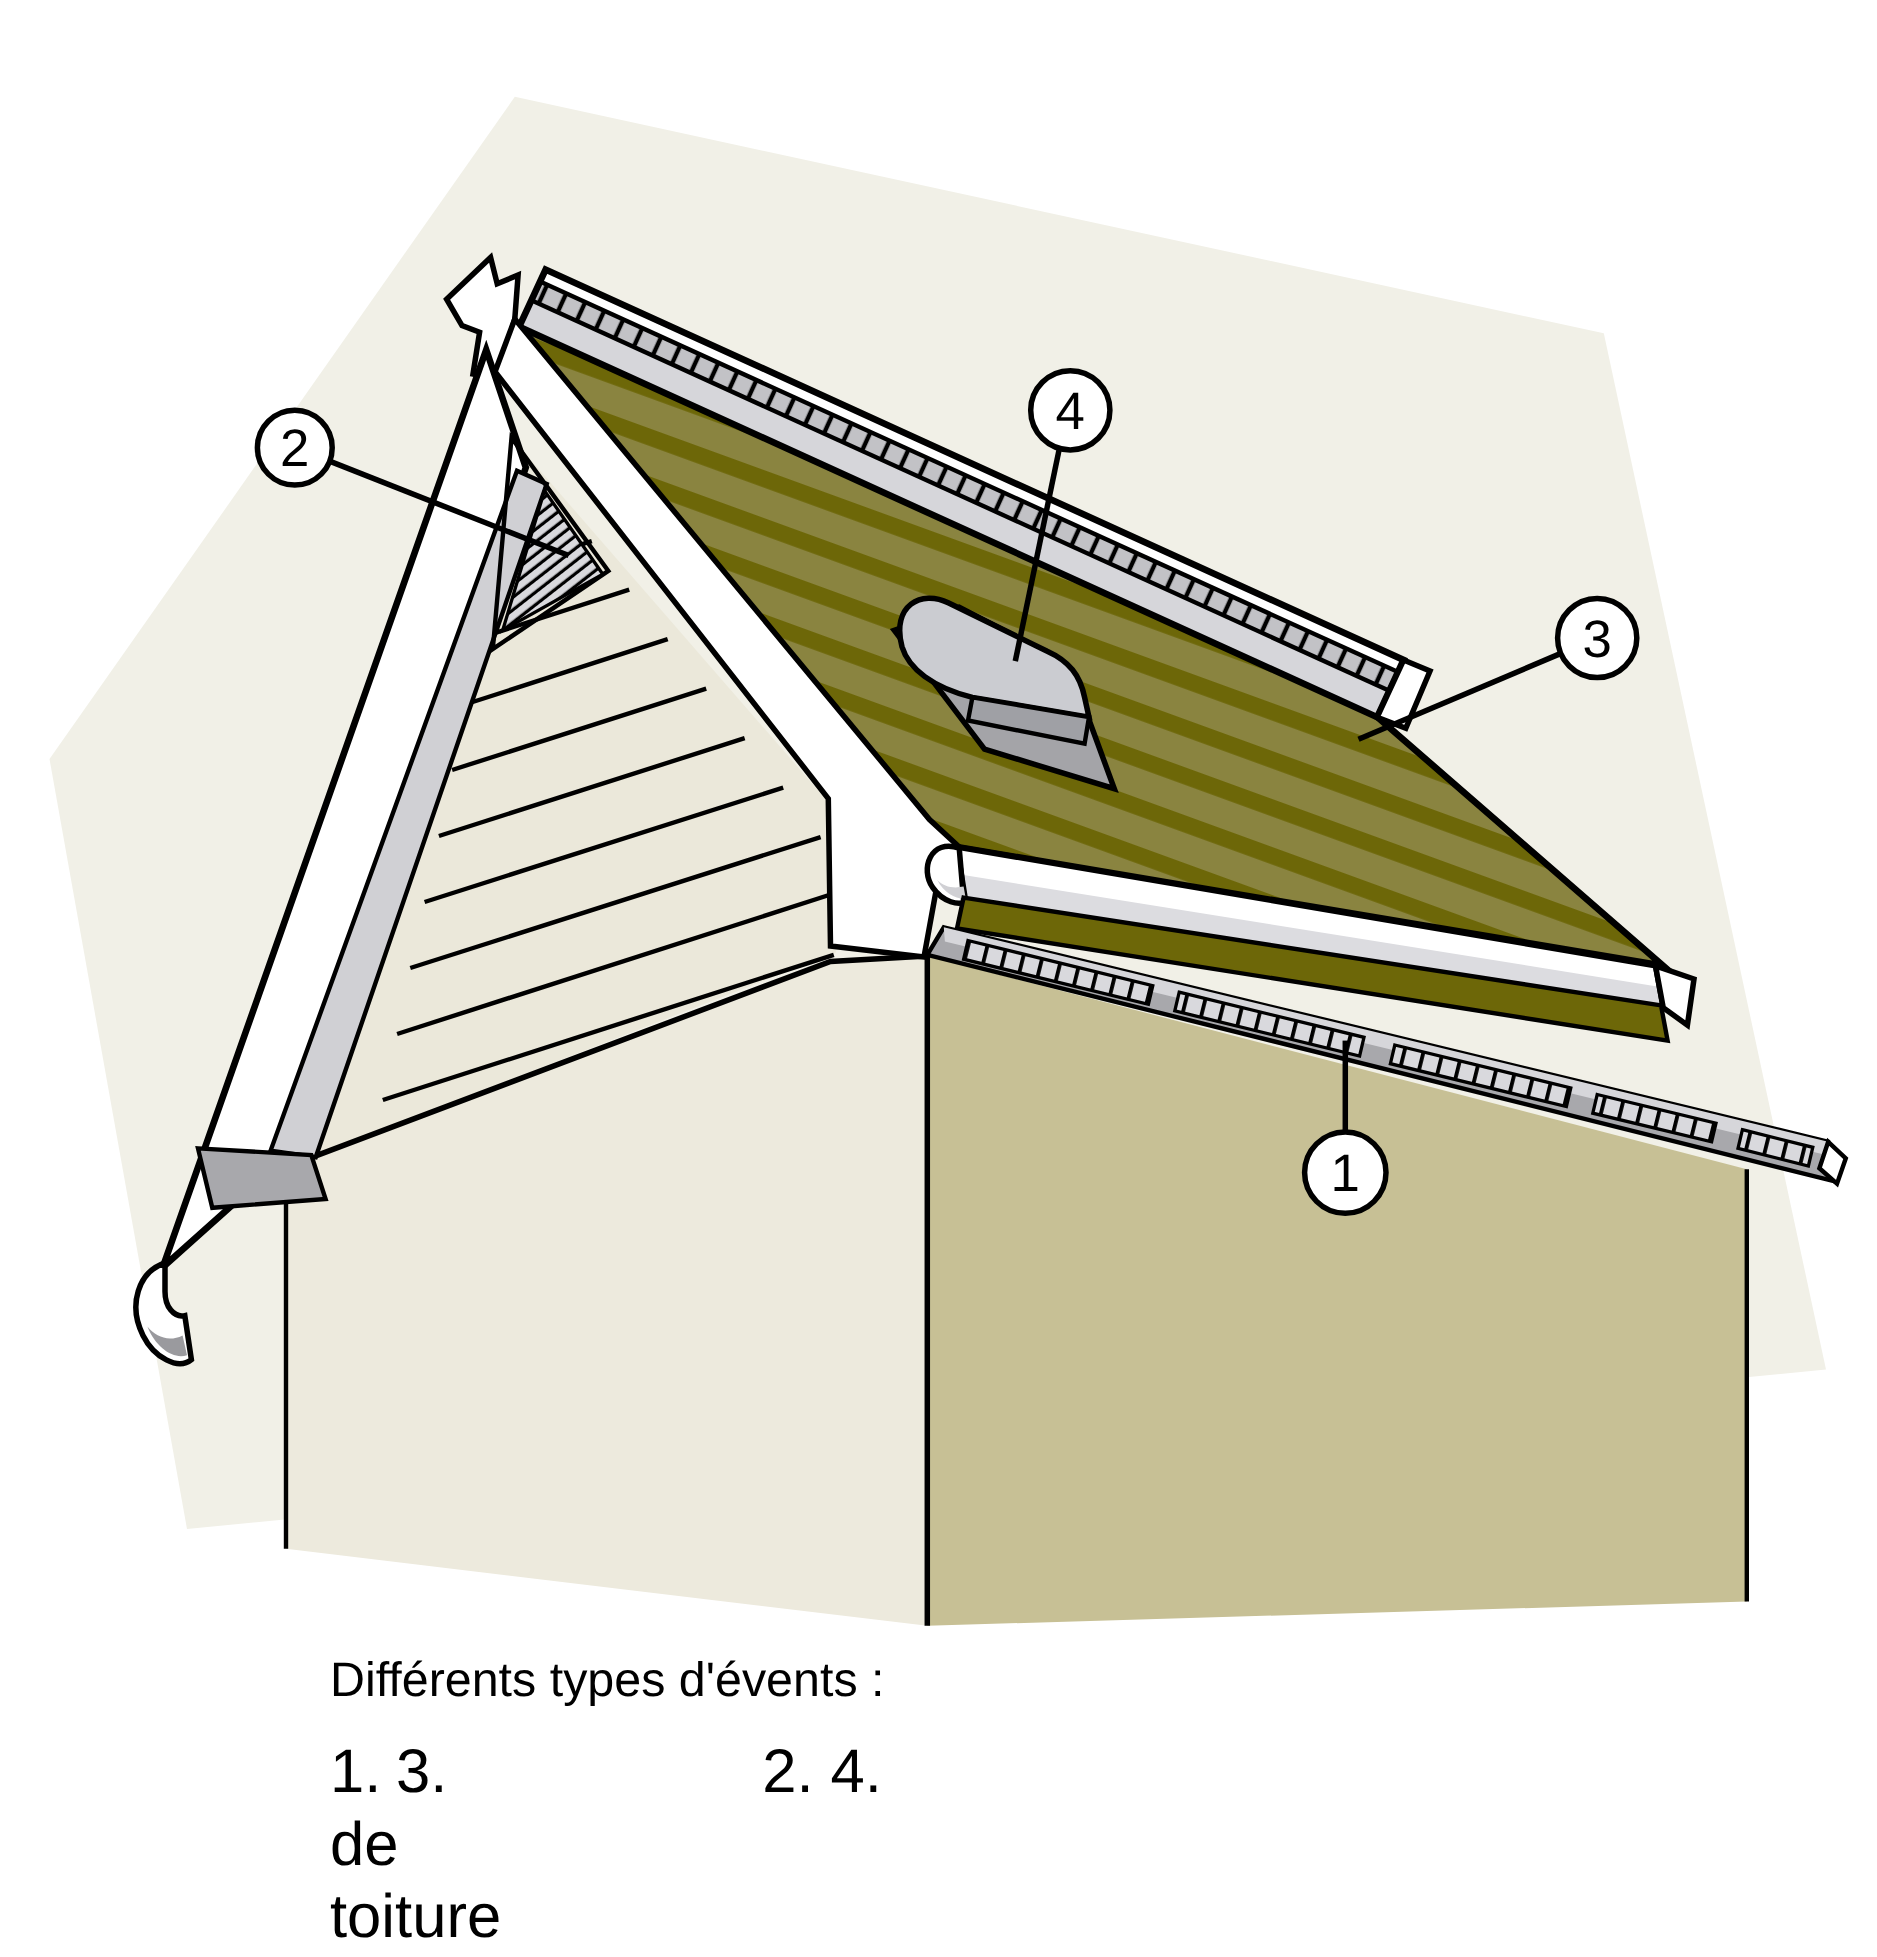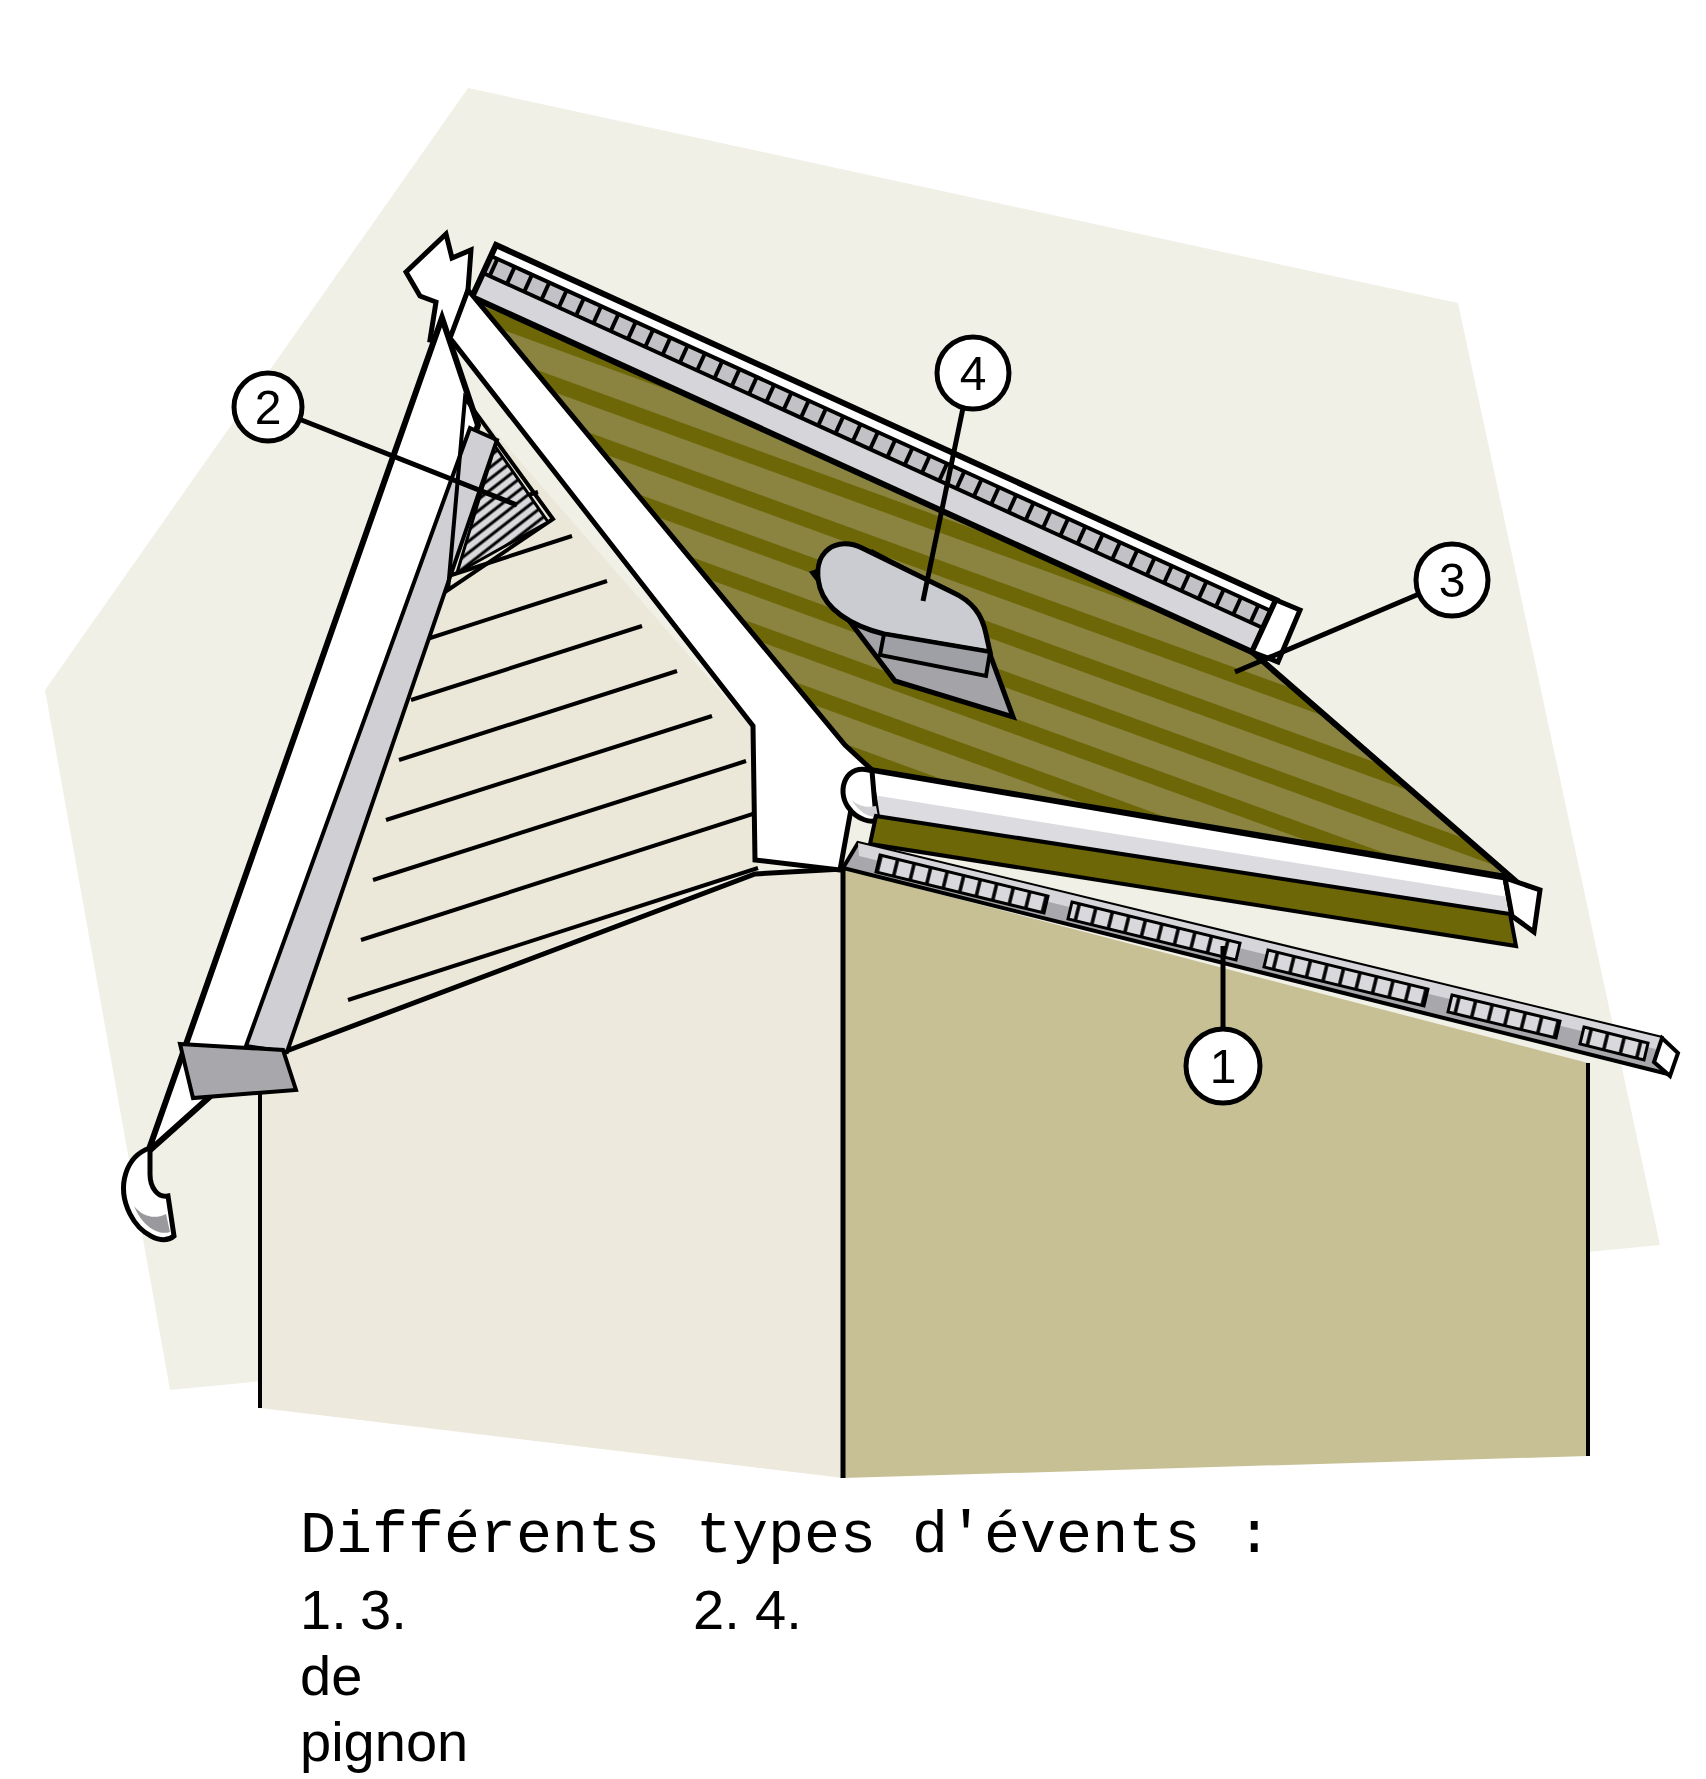--- a/index.html
+++ b/index.html
@@ -1,19 +1,19 @@
 <!DOCTYPE html>
 <html><head>
 <meta charset="utf-8">
 <style>
   html,body{margin:0;padding:0;background:#fff;}
   .stage{position:relative;width:1706px;height:1779px;background:#fff;overflow:hidden;
          font-family:"Liberation Sans",sans-serif;}
   .stage svg{position:absolute;left:0;top:0;}
-  .legend-title{position:absolute;left:300px;top:1506px;font-size:60px;line-height:1;color:#000;white-space:pre;font-family:Liberation Mono, monospace;}
+  .legend-title{position:absolute;left:300px;top:1506px;font-size:44px;line-height:1;color:#000;white-space:pre;}
   .legend-grid{position:absolute;left:300px;top:1577px;display:grid;
                grid-template-columns:60px 333px 62px auto;font-size:56px;line-height:66px;color:#000;}
   .num{display:block;}
   .lbl{display:block;}
 </style>
 </head>
 <body>
 
 <div class="stage">
 <svg width="1706" height="1779" viewBox="0 0 1706 1779">
@@ -158,15 +158,15 @@
     </g>
   </g>
 </svg>
 
 <div class="legend-title">Différents types d'évents :</div>
 <div class="legend-grid">
   <span class="num">1.</span>
   <span class="num">3.</span>
   <span class="num">2.</span>
   <span class="num">4.</span>
-  <span class="lbl">de pignon</span>
+  <span class="lbl">de toiture</span>
 </div>
 </div>
 
 </body></html>

